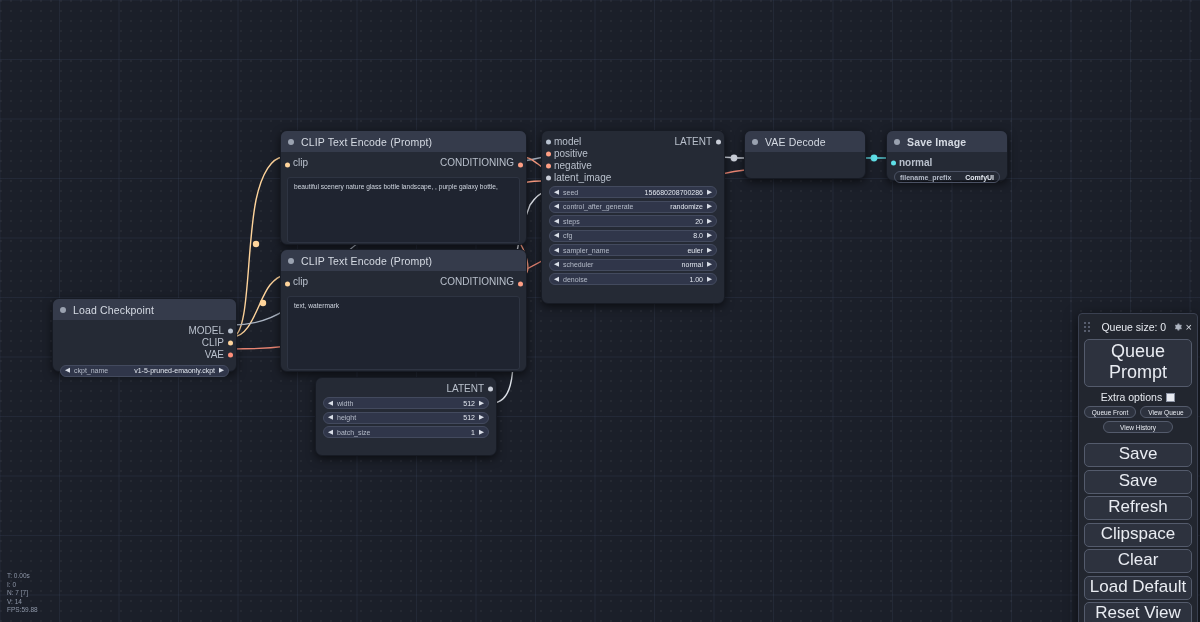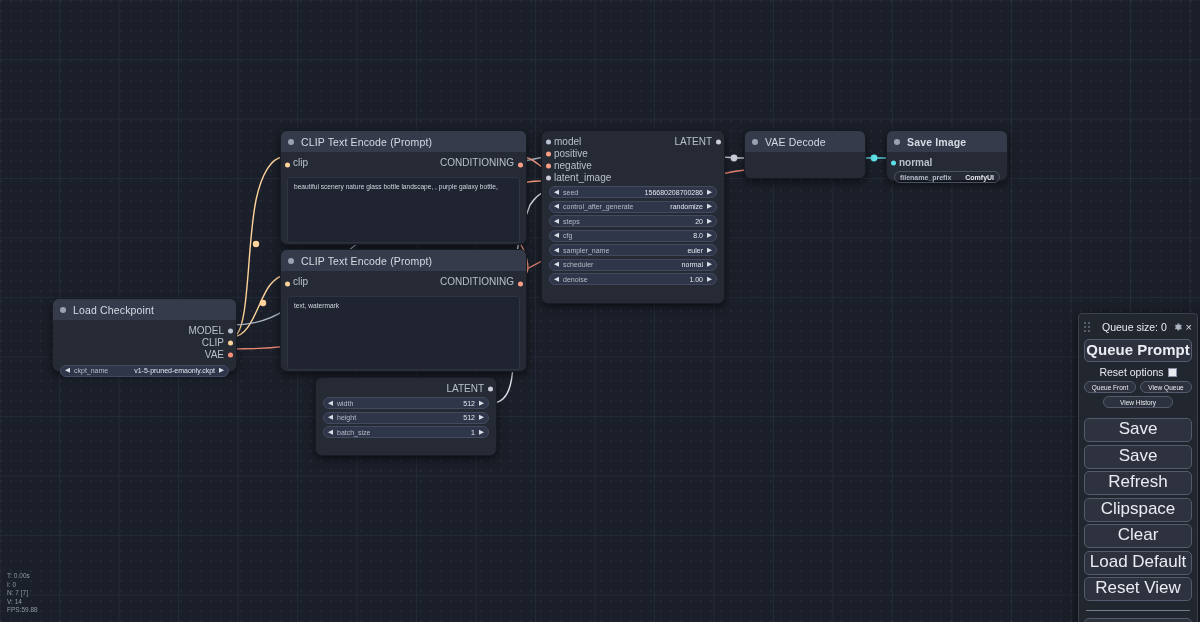--- a/index.html
+++ b/index.html
@@ -125,36 +125,36 @@
     color: #e7eaf0;
     font-size: 10.5px;
   }
   .grip {
     width: 7px; height: 11px;
     margin-right: 4px;
     display: grid; grid-template-columns: 2px 2px; grid-template-rows: repeat(3, 2px);
     gap: 2px 2px; align-content: center;
   }
   .grip i { display:block; width:2px; height:2px; background:#6a7183; border-radius:50%; }
-  .menu-head .qtxt { flex: 1; text-align: left; margin-left: 7px; }
+  .menu-head .qtxt { flex: 1; text-align: center; }
   .gear { width: 10px; height: 10px; margin-right: 3px; color:#b9c0cc; }
   .xbtn { font-size: 11px; color: #d7dbe3; line-height: 1; cursor: pointer; }
 
   .btn {
     margin-top: 4px;
     width: 100%;
     background: #2d323e;
     border: 1px solid #545b6c;
     border-radius: 5px;
     color: #e9ecf2;
     font-family: "Liberation Sans", sans-serif;
     text-align: center;
     cursor: pointer;
   }
-  .btn-queue { font-size: 15px; padding: 1px 0 3px 0; font-weight: bold; }
+  .btn-queue { font-size: 18px; padding: 1px 0 3px 0; }
   .btn-big   { font-size: 17px; padding: 0px 0 2px 0; margin-top: 2.5px; }
   .btn-small { font-size: 6.5px; padding: 1.5px 0; border-radius: 6px; }
 
   .extra-row {
     display: flex; align-items: center; justify-content: center;
     gap: 4px; margin-top: 4px;
     font-size: 10.5px; color: #e7eaf0;
   }
   .chk {
     width: 9px; height: 9px; background: #e8ebf1;
@@ -406,21 +406,21 @@
       <svg class="gear" viewBox="0 0 24 24">
         <path fill="#b9c0cc" d="M12 8a4 4 0 100 8 4 4 0 000-8zm0 6a2 2 0 110-4 2 2 0 010 4z"></path>
         <path fill="#b9c0cc" d="M19.4 13a7.8 7.8 0 000-2l2-1.5-2-3.4-2.4 1a7.6 7.6 0 00-1.7-1L15 3.5h-4L10.7 6a7.6 7.6 0 00-1.7 1l-2.4-1-2 3.4L6.6 11a7.8 7.8 0 000 2l-2 1.5 2 3.4 2.4-1c.5.4 1.1.8 1.7 1l.3 2.6h4l.3-2.6c.6-.2 1.2-.6 1.7-1l2.4 1 2-3.4-2-1.5z" opacity="0.85"></path>
       </svg>
       <span class="xbtn">×</span>
     </div>
 
     <button class="btn btn-queue">Queue Prompt</button>
 
     <div class="extra-row">
-      <span>Reset options</span>
+      <span>Extra options</span>
       <span class="chk"></span>
     </div>
 
     <div class="srow">
       <button class="btn btn-small" style="flex:1;">Queue Front</button>
       <button class="btn btn-small" style="flex:1;">View Queue</button>
     </div>
     <div class="center-row">
       <button class="btn btn-small">View History</button>
     </div>

